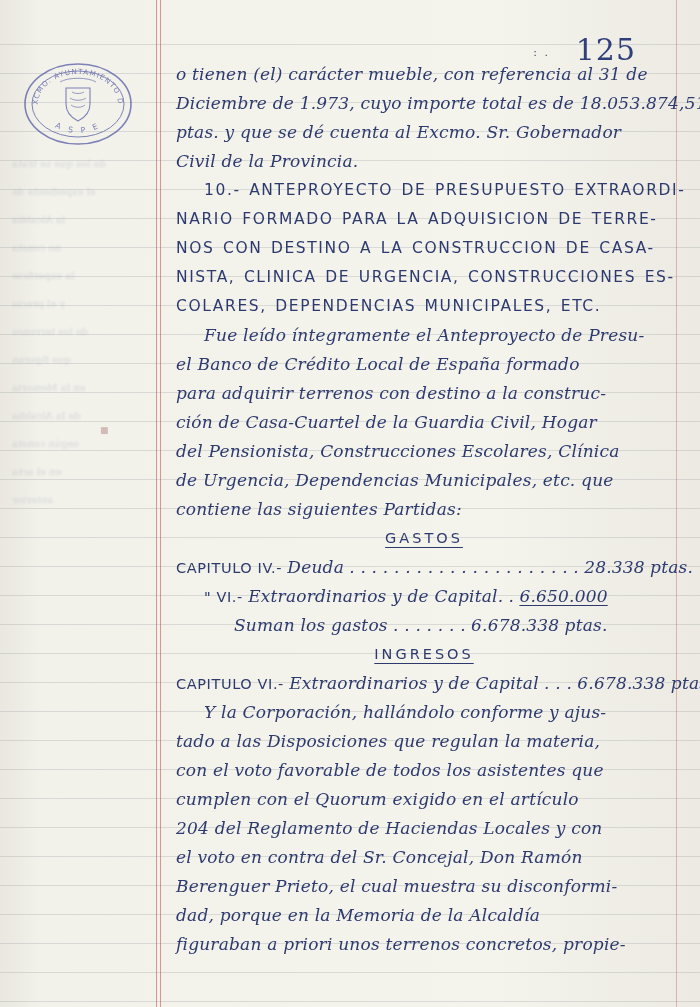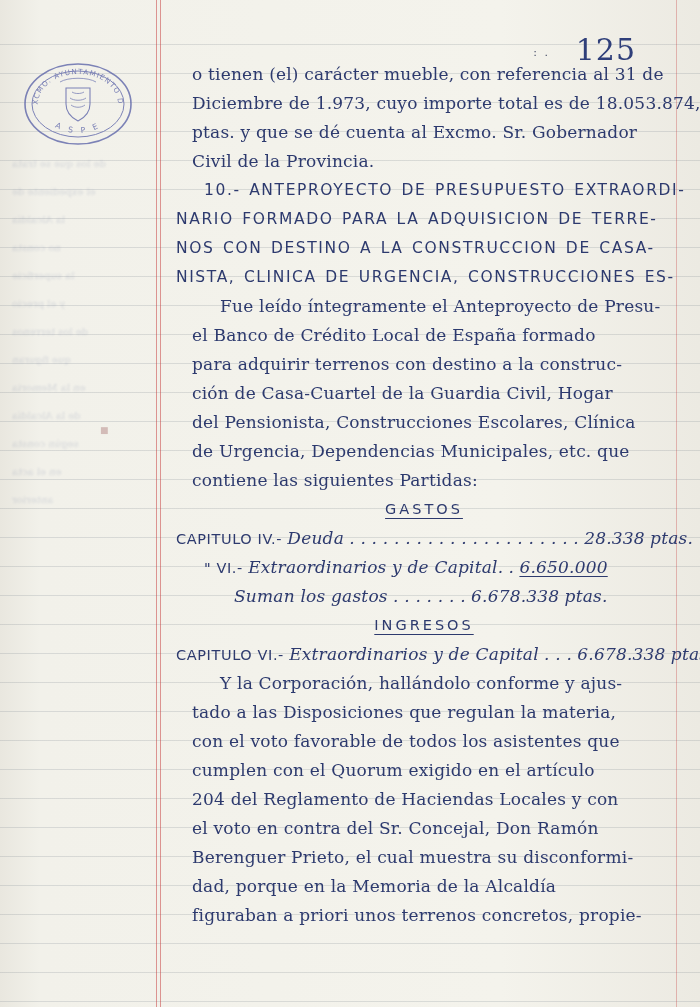--- a/index.html
+++ b/index.html
@@ -111,23 +111,23 @@
     width: 496px;
   }
   .line {
     height: 29px;
     line-height: 29px;
     color: #2d3a6e;
     white-space: nowrap;
   }
   .cursive {
     font-family: "DejaVu Serif", serif;
+    font-style: italic;
     font-size: 17px;
     letter-spacing: 0.2px;
-    margin-left: 16px;
   }
   .caps {
     font-family: "DejaVu Sans", sans-serif;
     font-size: 15.5px;
     letter-spacing: 1.6px;
     word-spacing: 2px;
   }
   .indent { padding-left: 28px; }
   .indent2 { padding-left: 58px; }
   .heading-center {
@@ -214,20 +214,21 @@
 
     <div class="line cursive">o tienen (el) carácter mueble, con referencia al 31 de</div>
     <div class="line cursive">Diciembre de 1.973, cuyo importe total es de 18.053.874,51</div>
     <div class="line cursive">ptas. y que se dé cuenta al Excmo. Sr. Gobernador</div>
     <div class="line cursive">Civil de la Provincia.</div>
 
     <div class="line caps indent">10.- ANTEPROYECTO DE PRESUPUESTO EXTRAORDI-</div>
     <div class="line caps">NARIO FORMADO PARA LA ADQUISICION DE TERRE-</div>
     <div class="line caps">NOS CON DESTINO A LA CONSTRUCCION DE CASA-</div>
     <div class="line caps">NISTA, CLINICA DE URGENCIA, CONSTRUCCIONES ES-</div>
+    <div class="line caps">COLARES, DEPENDENCIAS  MUNICIPALES, ETC.</div>
 
     <div class="line cursive indent">Fue leído íntegramente el Anteproyecto de Presu-</div>
     <div class="line cursive">el Banco de Crédito Local de España formado</div>
     <div class="line cursive">para adquirir terrenos con destino a la construc-</div>
     <div class="line cursive">ción de Casa-Cuartel de la Guardia Civil, Hogar</div>
     <div class="line cursive">del Pensionista, Construcciones Escolares, Clínica</div>
     <div class="line cursive">de Urgencia, Dependencias Municipales, etc. que</div>
     <div class="line cursive">contiene las siguientes Partidas:</div>
 
     <div class="line heading-center">GASTOS</div>

